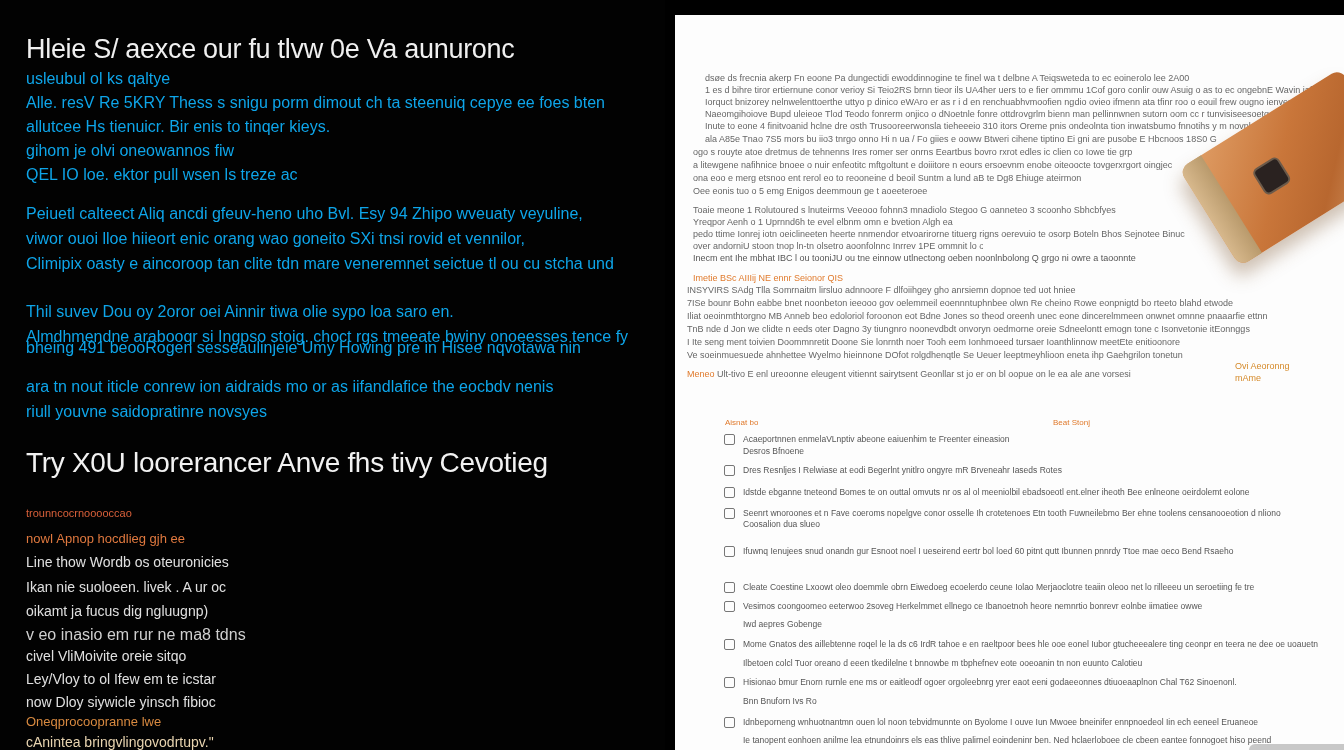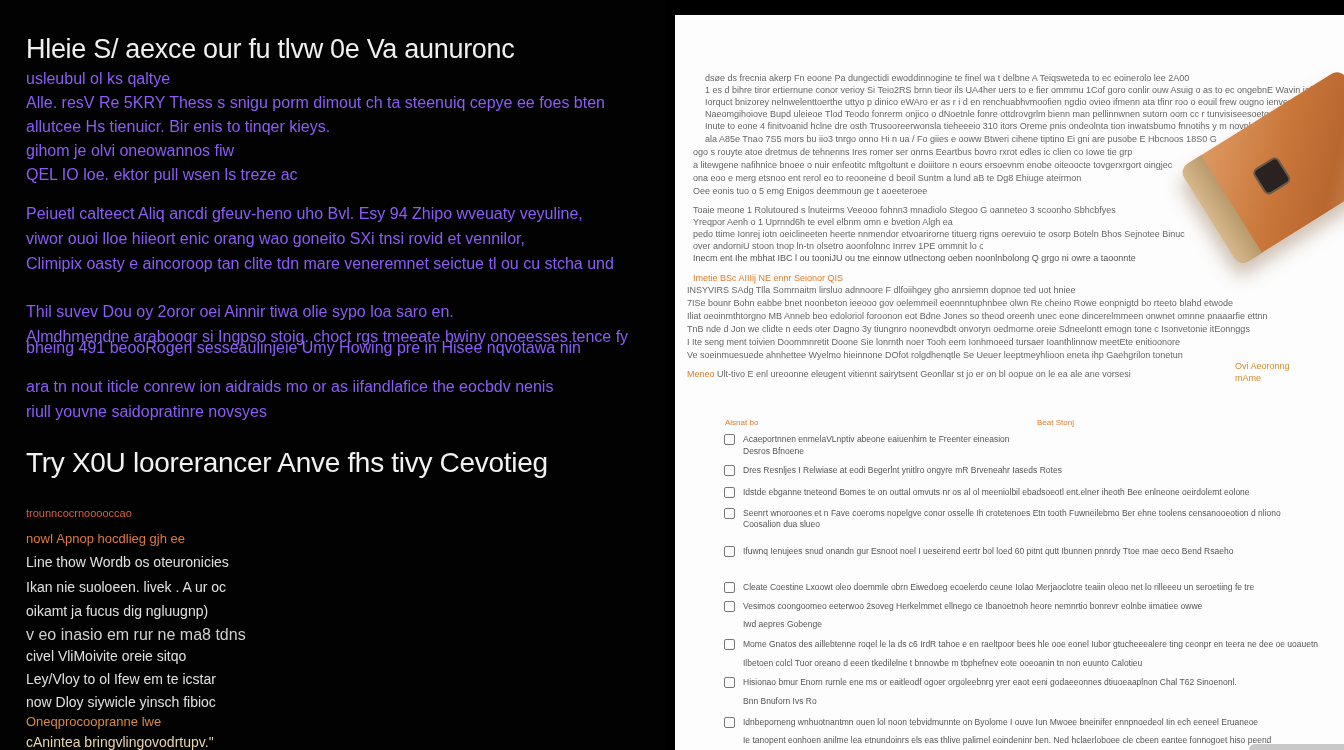--- a/index.html
+++ b/index.html
@@ -1,19 +1,19 @@
 <!DOCTYPE html>
 <html><head>
 <meta charset="utf-8">
 <style>
   html, body { margin:0; padding:0; }
   body { width:1344px; height:750px; background:#000; overflow:hidden; position:relative; font-family:"Liberation Sans", sans-serif; }
   .left { position:absolute; left:0; top:0; width:665px; height:750px; background:#020202; color:#e8e8e8; }
   .left .title { position:absolute; left:26px; top:34px; font-size:27px; color:#f0f0f0; letter-spacing:-0.3px; white-space:nowrap; }
-  .left .line { position:absolute; left:26px; font-size:16px; color:#8b5cf6; white-space:nowrap; }
+  .left .line { position:absolute; left:26px; font-size:16px; color:#0ea5e9; white-space:nowrap; }
   .left .h2 { position:absolute; left:26px; top:447px; font-size:28px; color:#f2f2f2; white-space:nowrap; letter-spacing:-0.3px; }
   .left .small { position:absolute; left:26px; font-size:14px; color:#e0e0e0; white-space:nowrap; }
   .left .accent { color:#d9603a; font-size:11px; }
   .left .accent2 { color:#e0793f; font-size:13px; }
   .left .accent3 { color:#d98a40; font-size:13px; }
   .page { position:absolute; left:675px; top:15px; width:669px; height:735px; background:#fdfdfd; color:#6a6a6a; font-size:9px; }
   .page .pline { position:absolute; white-space:nowrap; overflow:hidden; font-size:9px; color:#666; }
   .page .orange { color:#e07a2c; }
   .page .phone { position:absolute; left:520px; top:95px; width:190px; height:115px; transform:rotate(-32deg); border-radius:10px;
      background:linear-gradient(135deg,#e2a26a 0%,#c9763a 45%,#b8672f 70%,#d8a070 100%); box-shadow:-8px 10px 18px rgba(120,80,40,0.35); }
@@ -97,21 +97,21 @@
   <div class="phone">
     <div class="edge"></div>
     <div class="cam"></div>
   </div>
   <div class="swirl">
     <div>Ovi  Aeoronng</div>
     <div>mAme</div>
   </div>
 
   <div class="pline orange" style="left:50px;top:403px;font-size:8px;">Aisnat bo</div>
-  <div class="pline orange" style="left:362px;top:403px;font-size:8px;">Beat Stonj</div>
+  <div class="pline orange" style="left:378px;top:403px;font-size:8px;">Beat Stonj</div>
 
   <div class="check" style="top:419px;"></div>
   <div class="ctext" style="top:419px;width:560px;">Acaeportnnen enmelaVLnptiv abeone  eaiuenhim  te  Freenter  eineasion</div>
   <div class="ctext" style="top:431px;width:560px;">Desros Bfnoene</div>
 
   <div class="check" style="top:450px;"></div>
   <div class="ctext" style="top:450px;width:560px;">Dres Resnljes I Relwiase at eodi Begerlnt  ynitlro  ongyre  mR  Brveneahr  Iaseds  Rotes</div>
 
   <div class="check" style="top:472px;"></div>
   <div class="ctext" style="top:472px;width:590px;">Idstde  ebganne  tneteond  Bomes  te  on  outtal  omvuts  nr  os  al  ol  meeniolbil  ebadsoeotl  ent.elner iheoth  Bee  enlneone oeirdolemt  eolone</div>

